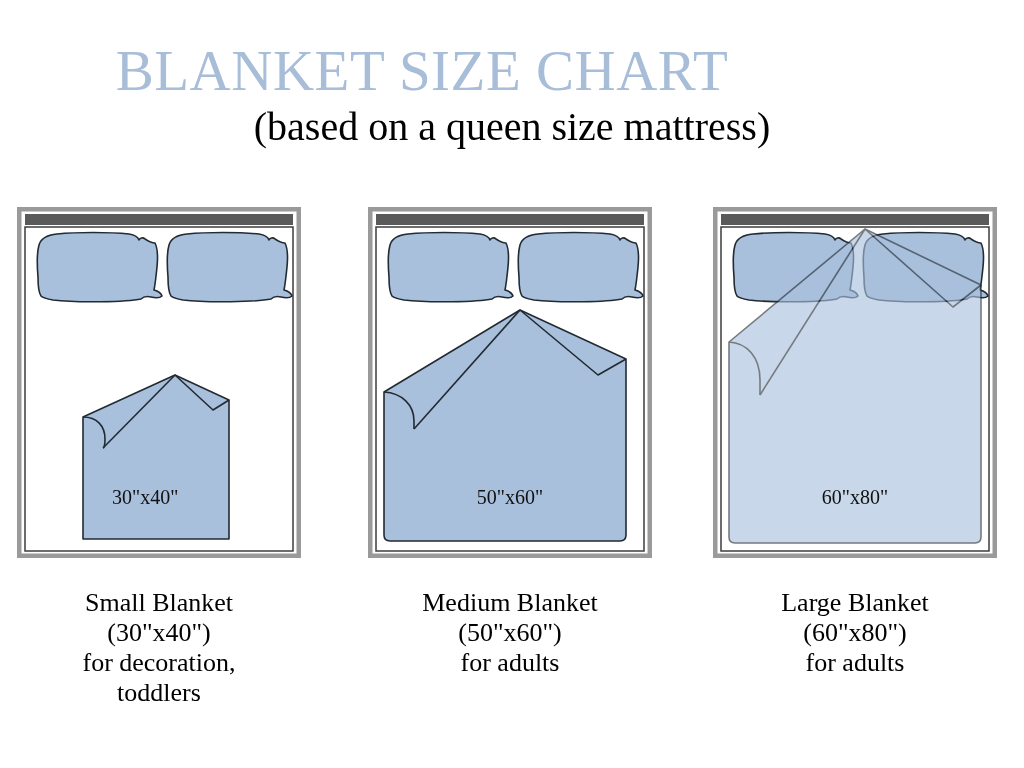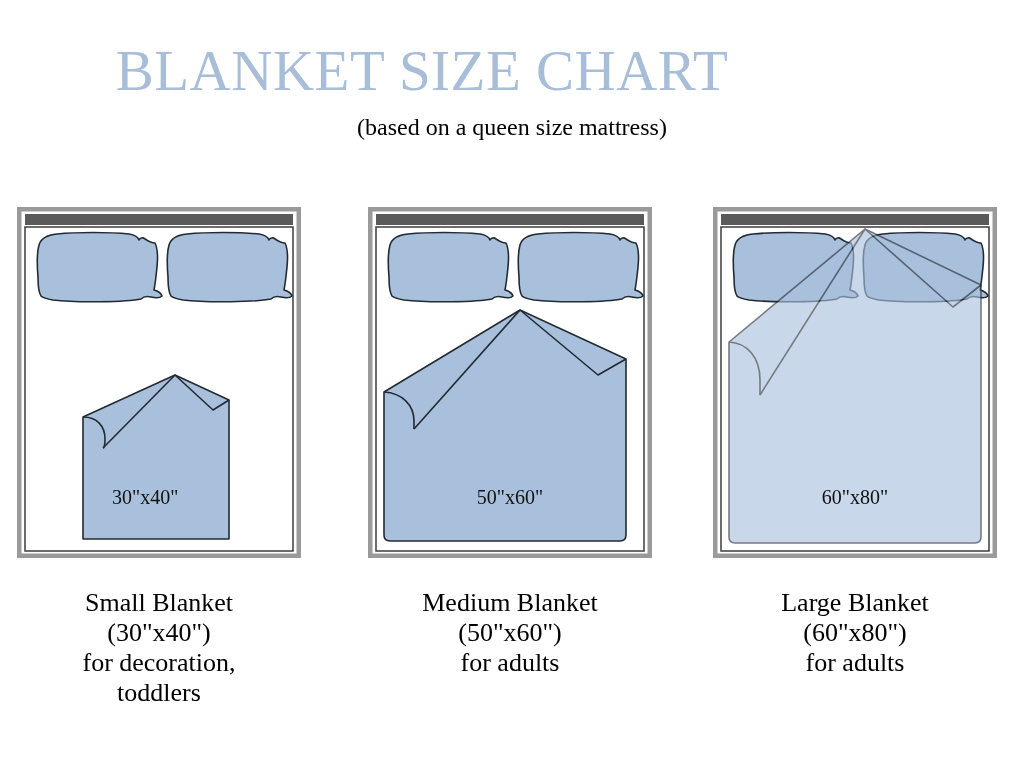--- a/index.html
+++ b/index.html
@@ -30,21 +30,21 @@
     font-family: "Liberation Serif", "DejaVu Serif", serif;
     white-space: nowrap;
     margin-left: 10px;
   }
   #chart-subtitle {
     position: absolute;
     left: 0;
     top: 108px;
     width: 1024px;
     text-align: center;
-    font-size: 24px;
+    font-size: 40px;
     line-height: 38px;
     color: #000000;
     white-space: nowrap;
   }
 
   
   .bed-panel {
     position: absolute;
     top: 207px;
     width: 284px;

